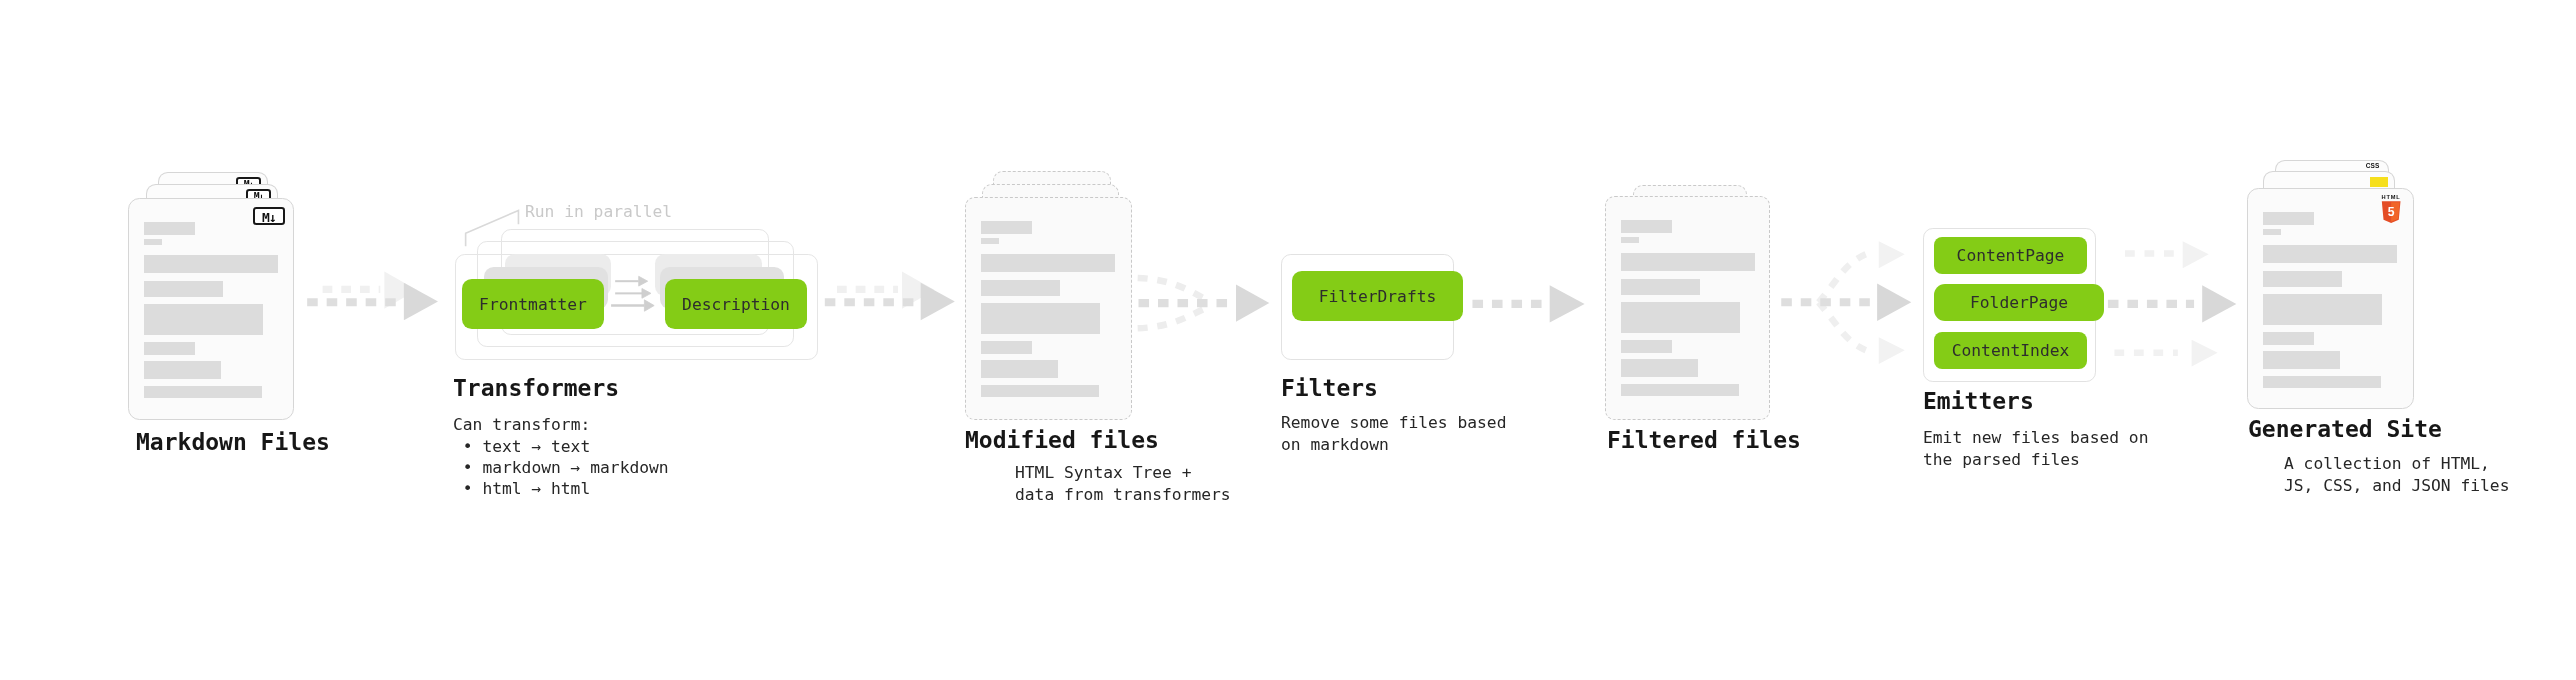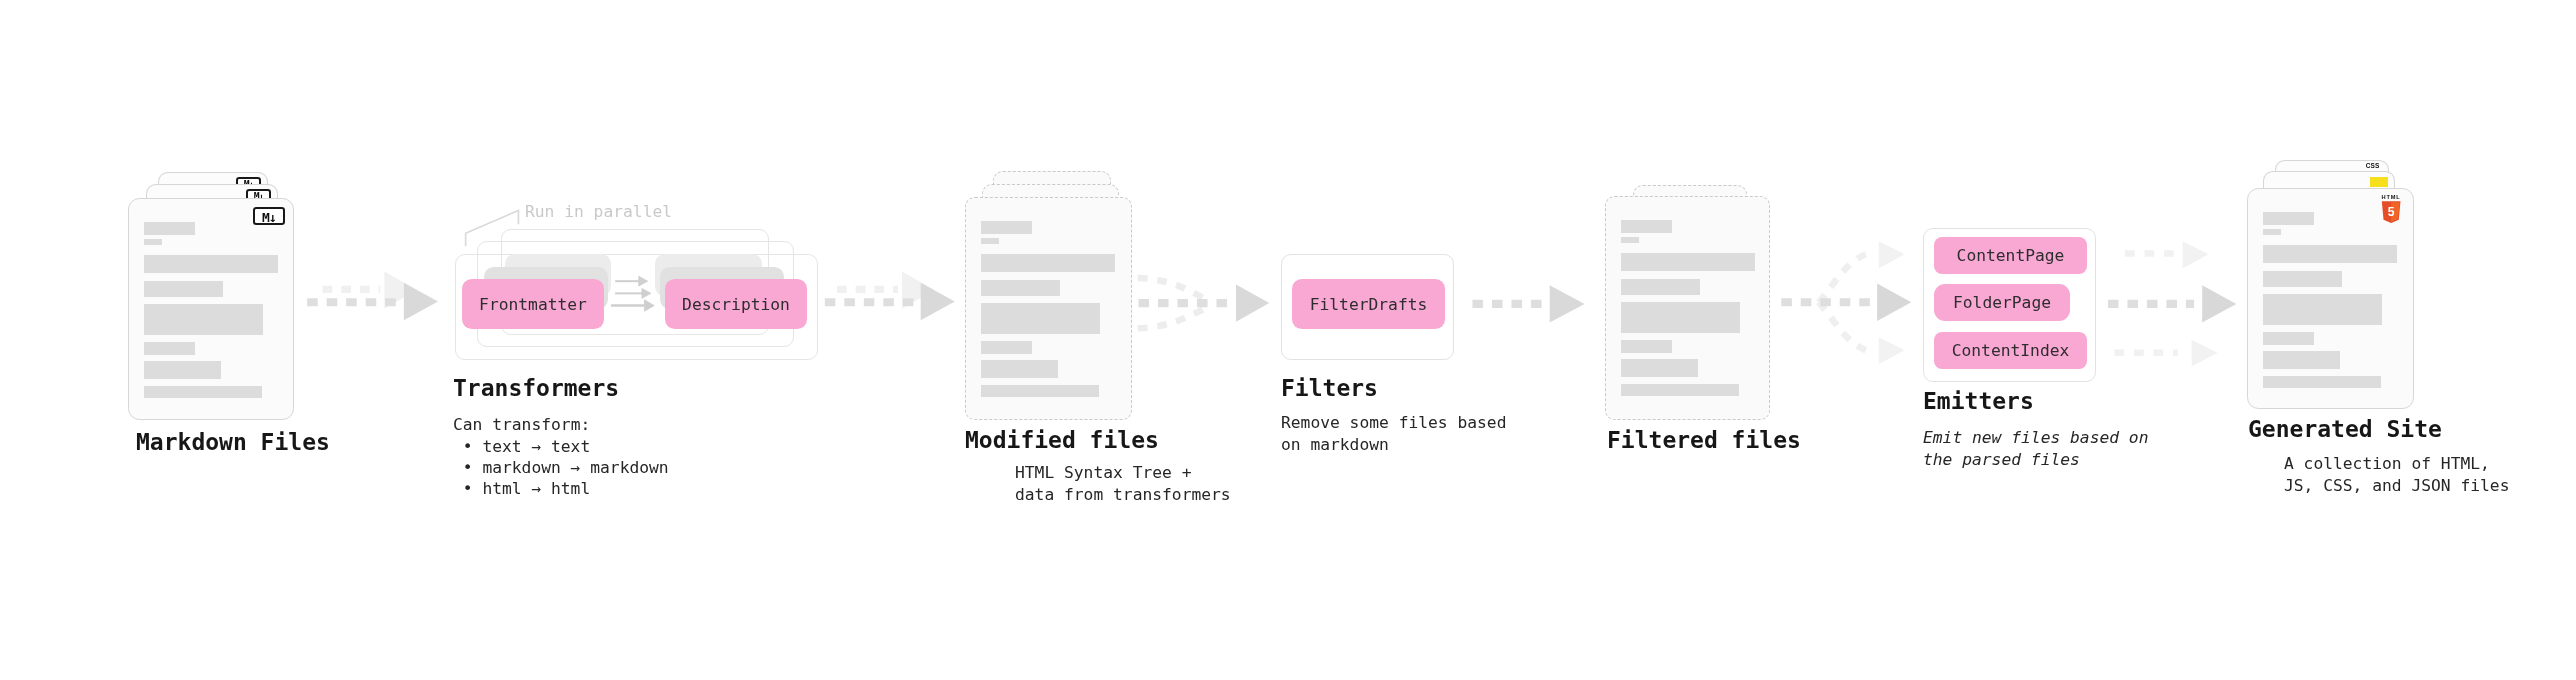--- a/index.html
+++ b/index.html
@@ -40,21 +40,21 @@
 
   
   .label{position:absolute;font-size:23px;font-weight:700;color:#171717;white-space:nowrap;}
   .sub{position:absolute;font-size:16.3px;line-height:22px;color:#262626;white-space:nowrap;}
   .sub .bullet{margin-left:9.8px;line-height:21px;}
   .annotation{position:absolute;font-size:16.3px;color:#c9c9c9;white-space:nowrap;}
 
   
   .group-box{position:absolute;border:1.6px solid #e5e5e5;border-radius:9.8px;background:transparent;box-sizing:border-box;}
   .solid-box{position:absolute;border:1.6px solid #e2e2e2;border-radius:9.8px;background:#ffffff;box-sizing:border-box;}
-  .pill{position:absolute;background:#f9a8d4;border-radius:9.8px;display:flex;align-items:center;justify-content:center;
+  .pill{position:absolute;background:#84cc16;border-radius:9.8px;display:flex;align-items:center;justify-content:center;
     font-size:16.3px;color:#2d2d2d;box-sizing:border-box;white-space:nowrap;}
   .ghost{position:absolute;border-radius:9.8px;}
   .g1{background:#e1e1e1;}
   .g2{background:#ececec;}
 
   .arrows{position:absolute;left:0;top:0;z-index:6;pointer-events:none;}
 </style>
 </head>
 <body>
 
@@ -124,21 +124,21 @@
     </div>
     <div class="label" style="left:965px;top:427px;">Modified files</div>
     <div class="sub" style="left:1015px;top:462px;">
       <div>HTML Syntax Tree +</div>
       <div>data from transformers</div>
     </div>
   </div>
 
   <div>
     <div class="solid-box" style="left:1281px;top:254px;width:173px;height:106px;"></div>
-    <div class="pill" style="left:1292px;top:279px;width:153px;height:50px;">FilterDrafts</div>
+    <div class="pill" style="left:1292px;top:271px;width:171px;height:50px;">FilterDrafts</div>
     <div class="label" style="left:1281px;top:375px;">Filters</div>
     <div class="sub" style="left:1281px;top:412px;">
       <div>Remove some files based</div>
       <div>on markdown</div>
     </div>
   </div>
 
   <div>
     <div class="doc dashed peek" style="left:1633px;top:185px;width:114px;height:24.4px;"></div>
     <div class="doc dashed" style="left:1605px;top:196px;width:165px;height:224px;border-radius:9.8px;">
@@ -152,24 +152,24 @@
         <div class="bar b7"></div>
         <div class="bar b8"></div>
       </div>
     </div>
     <div class="label" style="left:1607px;top:427px;">Filtered files</div>
   </div>
 
   <div>
     <div class="solid-box" style="left:1923px;top:228px;width:173px;height:154px;"></div>
     <div class="pill" style="left:1934px;top:237px;width:153px;height:37px;border-radius:8.1px;">ContentPage</div>
-    <div class="pill" style="left:1934px;top:284px;width:136px;height:37px;border-radius:11px;">FolderPage</div>
+    <div class="pill" style="left:1934px;top:284px;width:170px;height:37px;border-radius:11px;">FolderPage</div>
     <div class="pill" style="left:1934px;top:332px;width:153px;height:37px;border-radius:8.1px;">ContentIndex</div>
     <div class="label" style="left:1923px;top:388px;">Emitters</div>
-    <div class="sub" style="left:1923px;top:427px;font-style:italic;">
+    <div class="sub" style="left:1923px;top:427px;">
       <div>Emit new files based on</div>
       <div>the parsed files</div>
     </div>
   </div>
 
   <div>
     <div class="doc peek" style="left:2275px;top:160px;width:114px;height:24.4px;">
       <div class="css-badge">
         <div class="t">CSS</div>
         <div class="u"></div>

